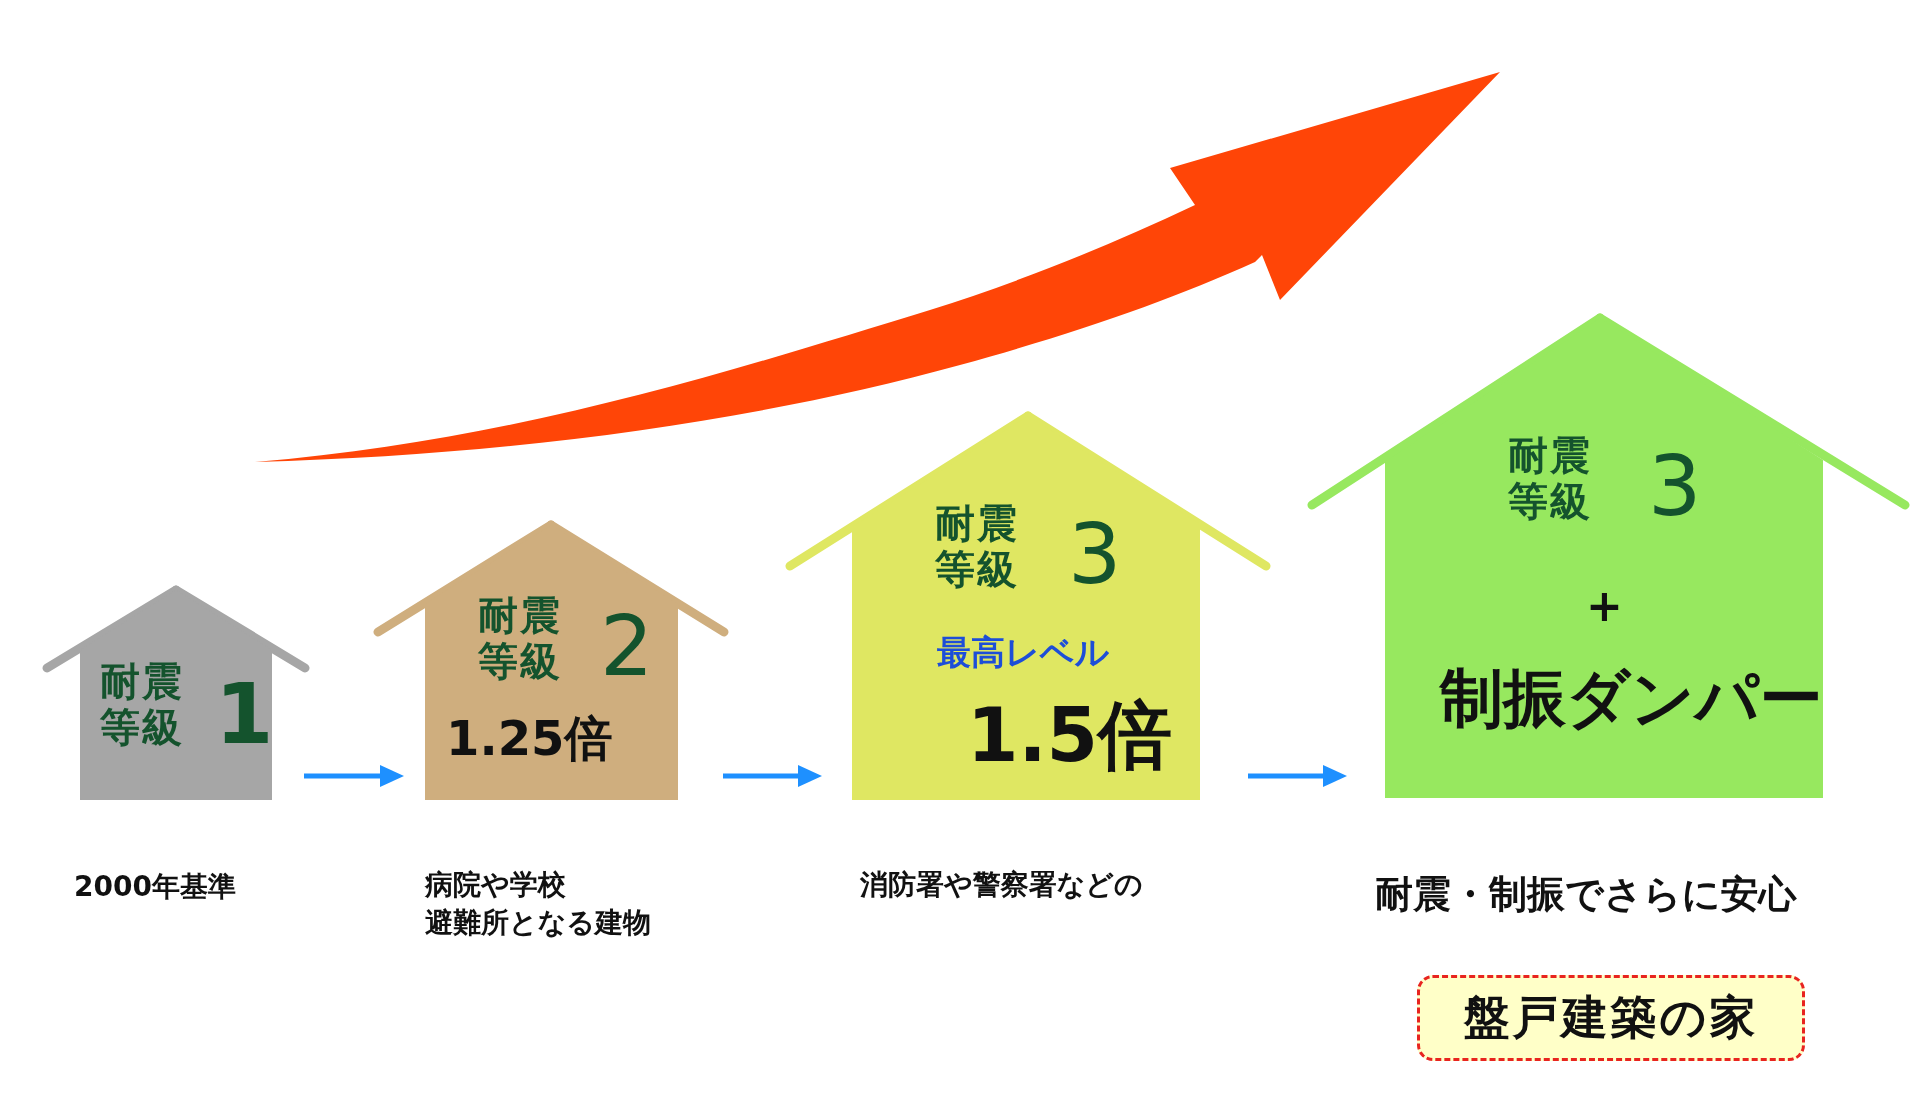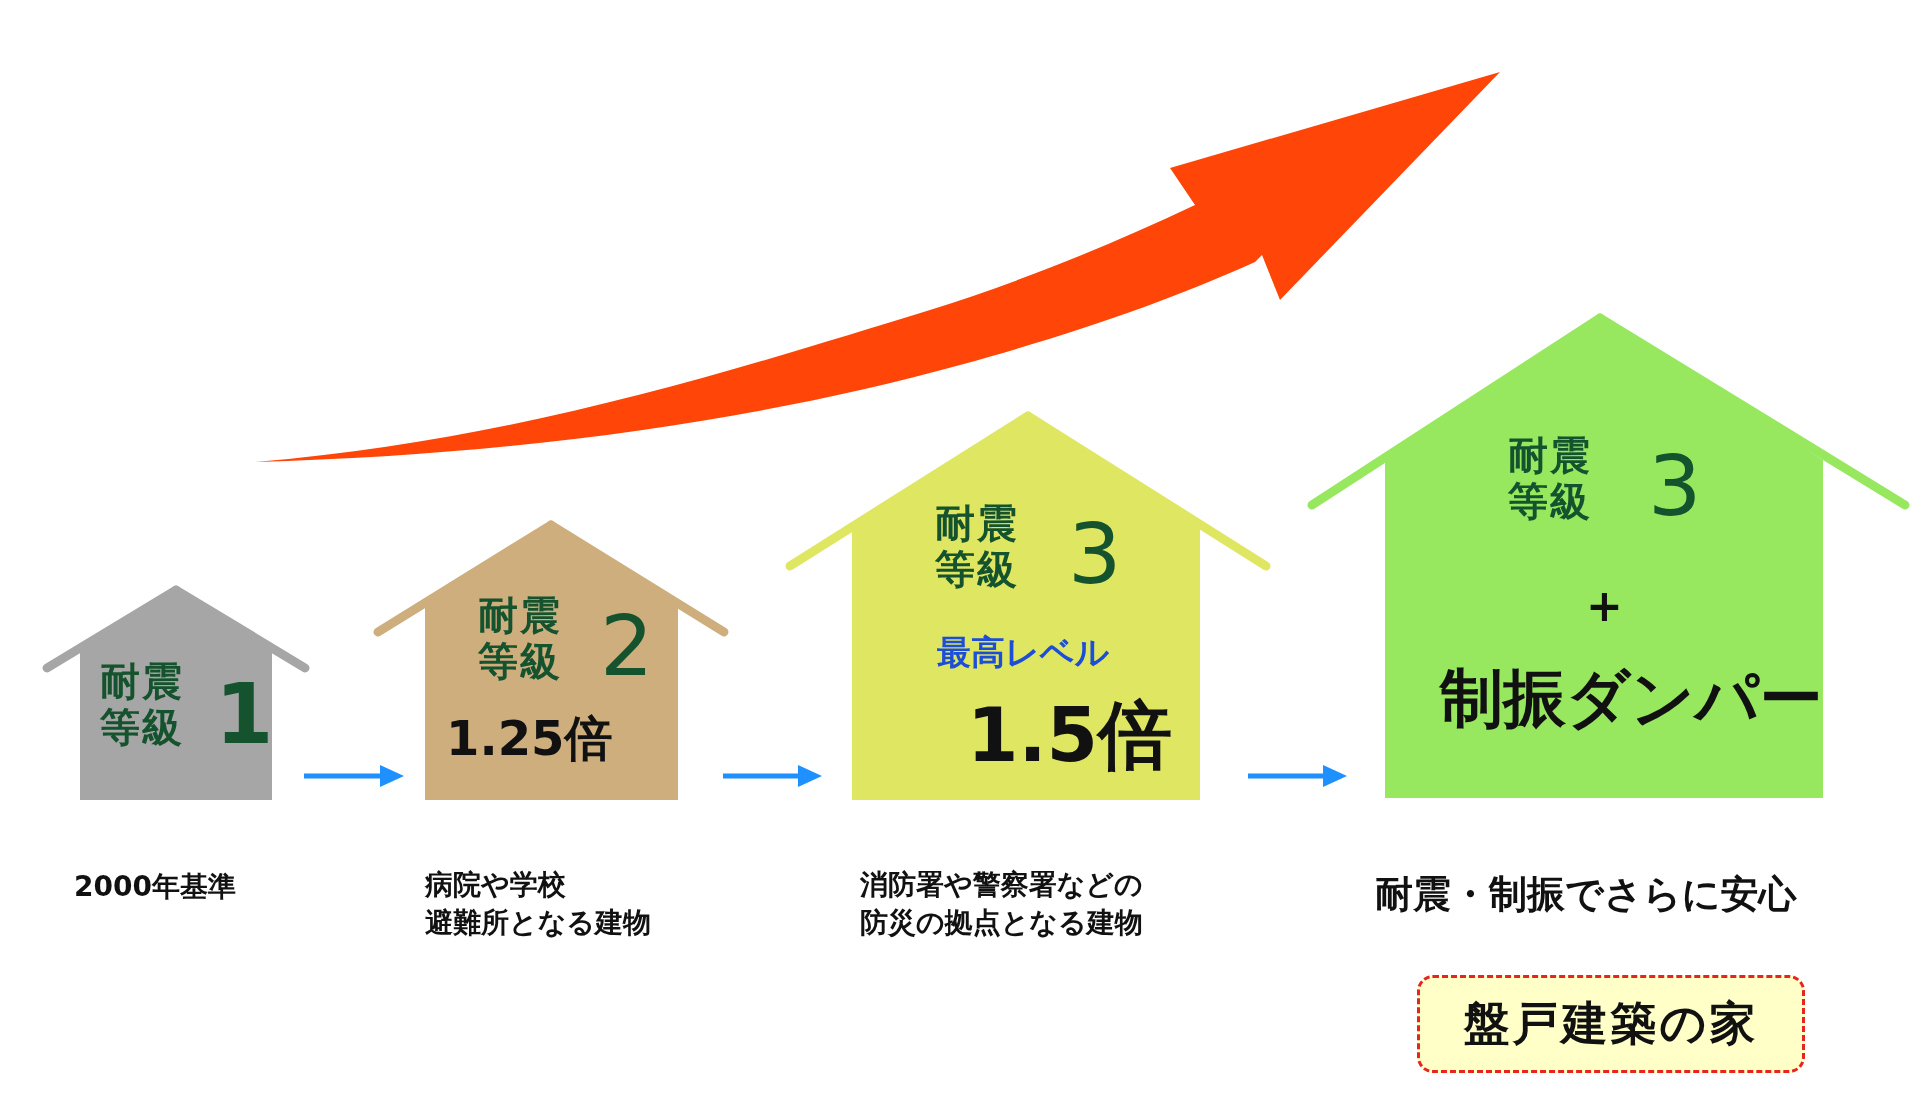--- a/index.html
+++ b/index.html
@@ -10,21 +10,21 @@
   .house-text { position: absolute; color: #14532d; font-weight: bold; }
   .kanji { font-size: 40px; line-height: 46px; letter-spacing: 2px; }
   .grade { font-size: 84px; line-height: 84px; font-weight: normal; }
   .grade-bold { font-weight: bold; }
   .mult { color: #111; font-weight: bold; font-size: 48px; line-height: 64px; white-space: nowrap; }
   .level { color: #1d4ed8; font-size: 34px; font-weight: bold; line-height: 40px; white-space: nowrap; }
   .plus { color: #111; font-size: 44px; font-weight: bold; }
   .damper { color: #111; font-size: 63px; font-weight: bold; white-space: nowrap; }
   .caption { color: #111; font-size: 28px; line-height: 38px; font-weight: bold; white-space: nowrap; }
   .caption-lg { color: #111; font-size: 38px; line-height: 44px; font-weight: bold; white-space: nowrap; }
-  .badge { position: absolute; left: 1417px; top: 975px; width: 388px; height: 98px;
+  .badge { position: absolute; left: 1417px; top: 975px; width: 388px; height: 86px;
            background: #ffffc8; border: 3px dashed #e8241f; border-radius: 16px;
            box-sizing: border-box; display: flex; align-items: center; justify-content: center;
            color: #111; font-size: 46px; font-weight: bold; letter-spacing: 3px; }
 </style>
 </head>
 <body>
 
 <svg class="layer" width="1920" height="1112" viewBox="0 0 1920 1112">
 
   <g>
@@ -103,19 +103,18 @@
 
 <div class="caption abs" style="left:74px; top:868px;">
   <div>2000年基準</div>
 </div>
 <div class="caption abs" style="left:425px; top:866px;">
   <div>病院や学校</div>
   <div>避難所となる建物</div>
 </div>
 <div class="caption abs" style="left:860px; top:866px;">
   <div>消防署や警察署などの</div>
-  <div>防災の拠点となる建物</div>
 </div>
 <div class="caption-lg abs" style="left:1375px; top:872px;">
   <div>耐震・制振でさらに安心</div>
 </div>
 
 <div class="badge">盤戸建築の家</div>
 
 </body></html>

